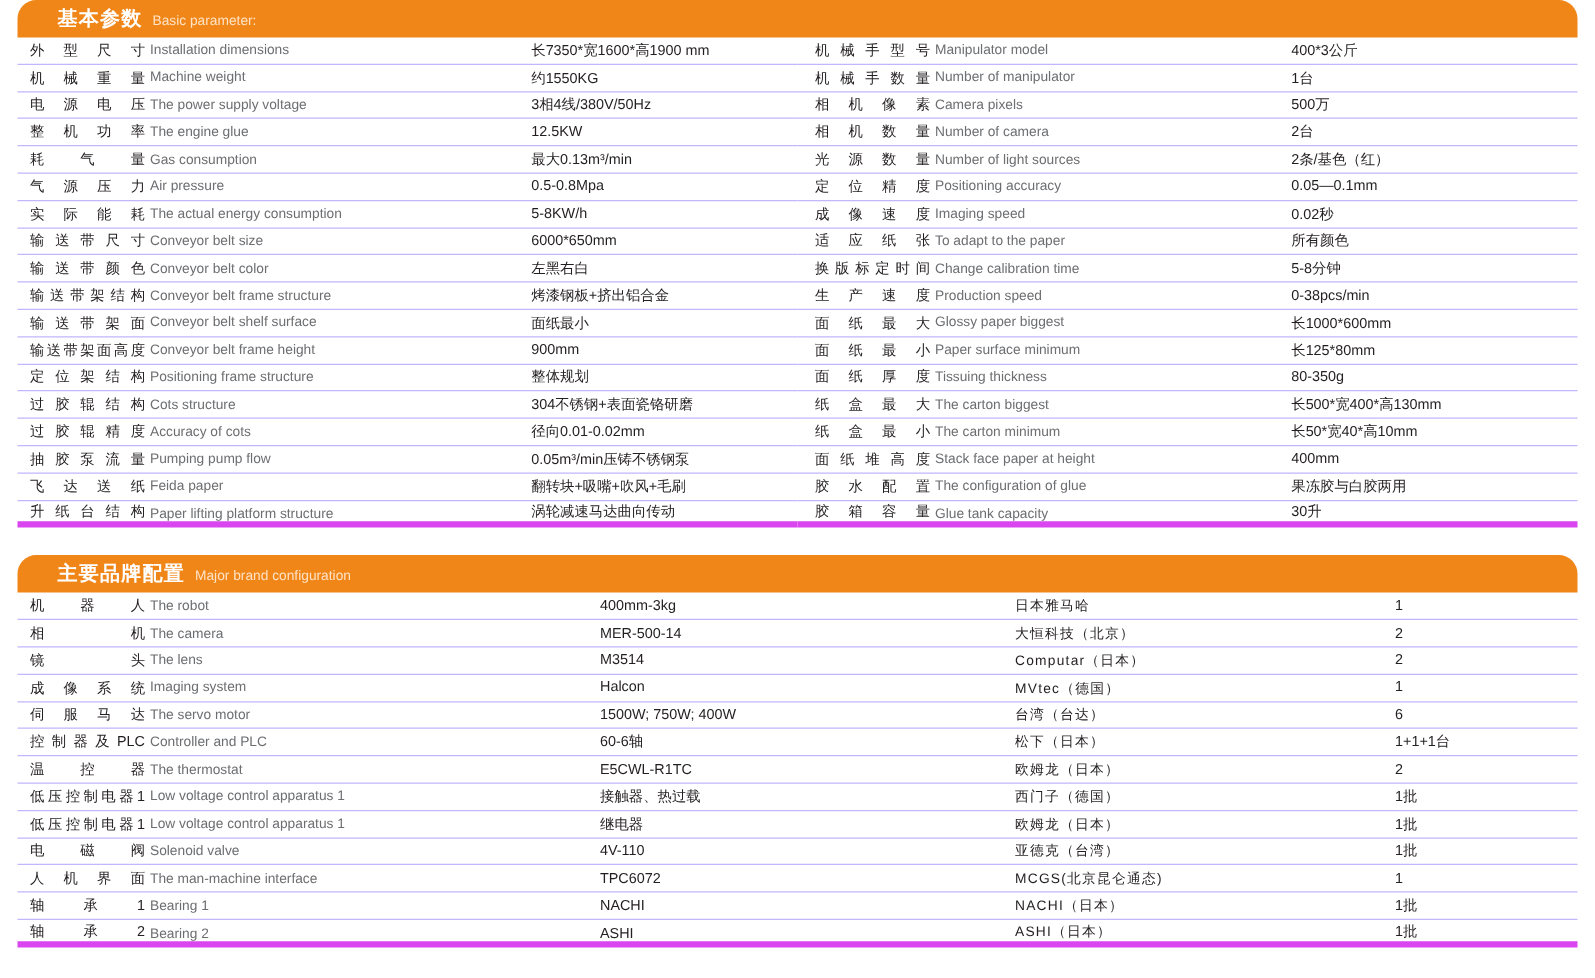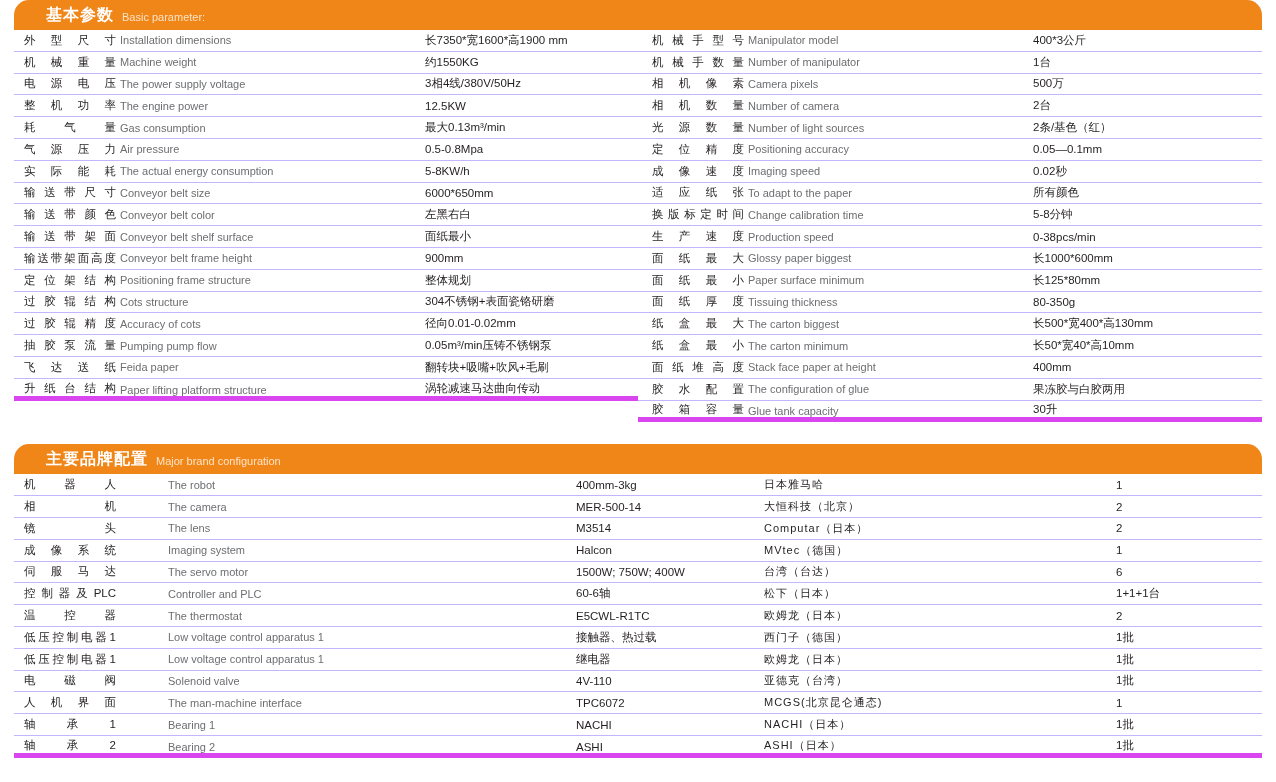--- a/index.html
+++ b/index.html
@@ -91,21 +91,21 @@
     overflow: hidden;
   }
 
   
   #basic .col.left .c-cn { flex: 0 0 96px; width: 96px; margin-left: 10px;}
   #basic .col.left .c-en { flex: 0 0 305px; width: 305px; }
   #basic .col.right .c-cn { flex: 0 0 96px; width: 96px; margin-left: 14px;}
   #basic .col.right .c-en { flex: 0 0 285px; width: 285px; }
 
   
-  #brand .row { height: 21.8px; gap: 48px; }
+  #brand .row { height: 21.8px; }
   #brand .c-cn {
     flex: 0 0 96px; width: 96px; margin-left: 10px;
   }
   #brand .c-en { flex: 0 0 360px; width: 360px; }
   #brand .c-model { flex: 1 1 auto; font-size: 11.5px; color: #231f20; white-space: nowrap;}
   #brand .c-brand {
     flex: 0 0 310px; width: 310px;
     font-size: 11px; color: #231f20;
     text-align: left;
     padding-left: 6px;
@@ -138,21 +138,21 @@
             <span class="c-en">Machine weight</span>
             <span class="c-val">约1550KG</span>
           </div>
         <div class="row">
             <span class="c-cn">电源电压</span>
             <span class="c-en">The power supply voltage</span>
             <span class="c-val">3相4线/380V/50Hz</span>
           </div>
         <div class="row">
             <span class="c-cn">整机功率</span>
-            <span class="c-en">The engine power</span>
+            <span class="c-en">The engine glue</span>
             <span class="c-val">12.5KW</span>
           </div>
         <div class="row">
             <span class="c-cn">耗气量</span>
             <span class="c-en">Gas consumption</span>
             <span class="c-val">最大0.13m³/min</span>
           </div>
         <div class="row">
             <span class="c-cn">气源压力</span>
             <span class="c-en">Air pressure</span>
@@ -165,20 +165,25 @@
           </div>
         <div class="row">
             <span class="c-cn">输送带尺寸</span>
             <span class="c-en">Conveyor belt size</span>
             <span class="c-val">6000*650mm</span>
           </div>
         <div class="row">
             <span class="c-cn">输送带颜色</span>
             <span class="c-en">Conveyor belt color</span>
             <span class="c-val">左黑右白</span>
+          </div>
+        <div class="row">
+            <span class="c-cn">输送带架结构</span>
+            <span class="c-en">Conveyor belt frame structure</span>
+            <span class="c-val">烤漆钢板+挤出铝合金</span>
           </div>
         <div class="row">
             <span class="c-cn">输送带架面</span>
             <span class="c-en">Conveyor belt shelf surface</span>
             <span class="c-val">面纸最小</span>
           </div>
         <div class="row">
             <span class="c-cn">输送带架面高度</span>
             <span class="c-en">Conveyor belt frame height</span>
             <span class="c-val">900mm</span>

